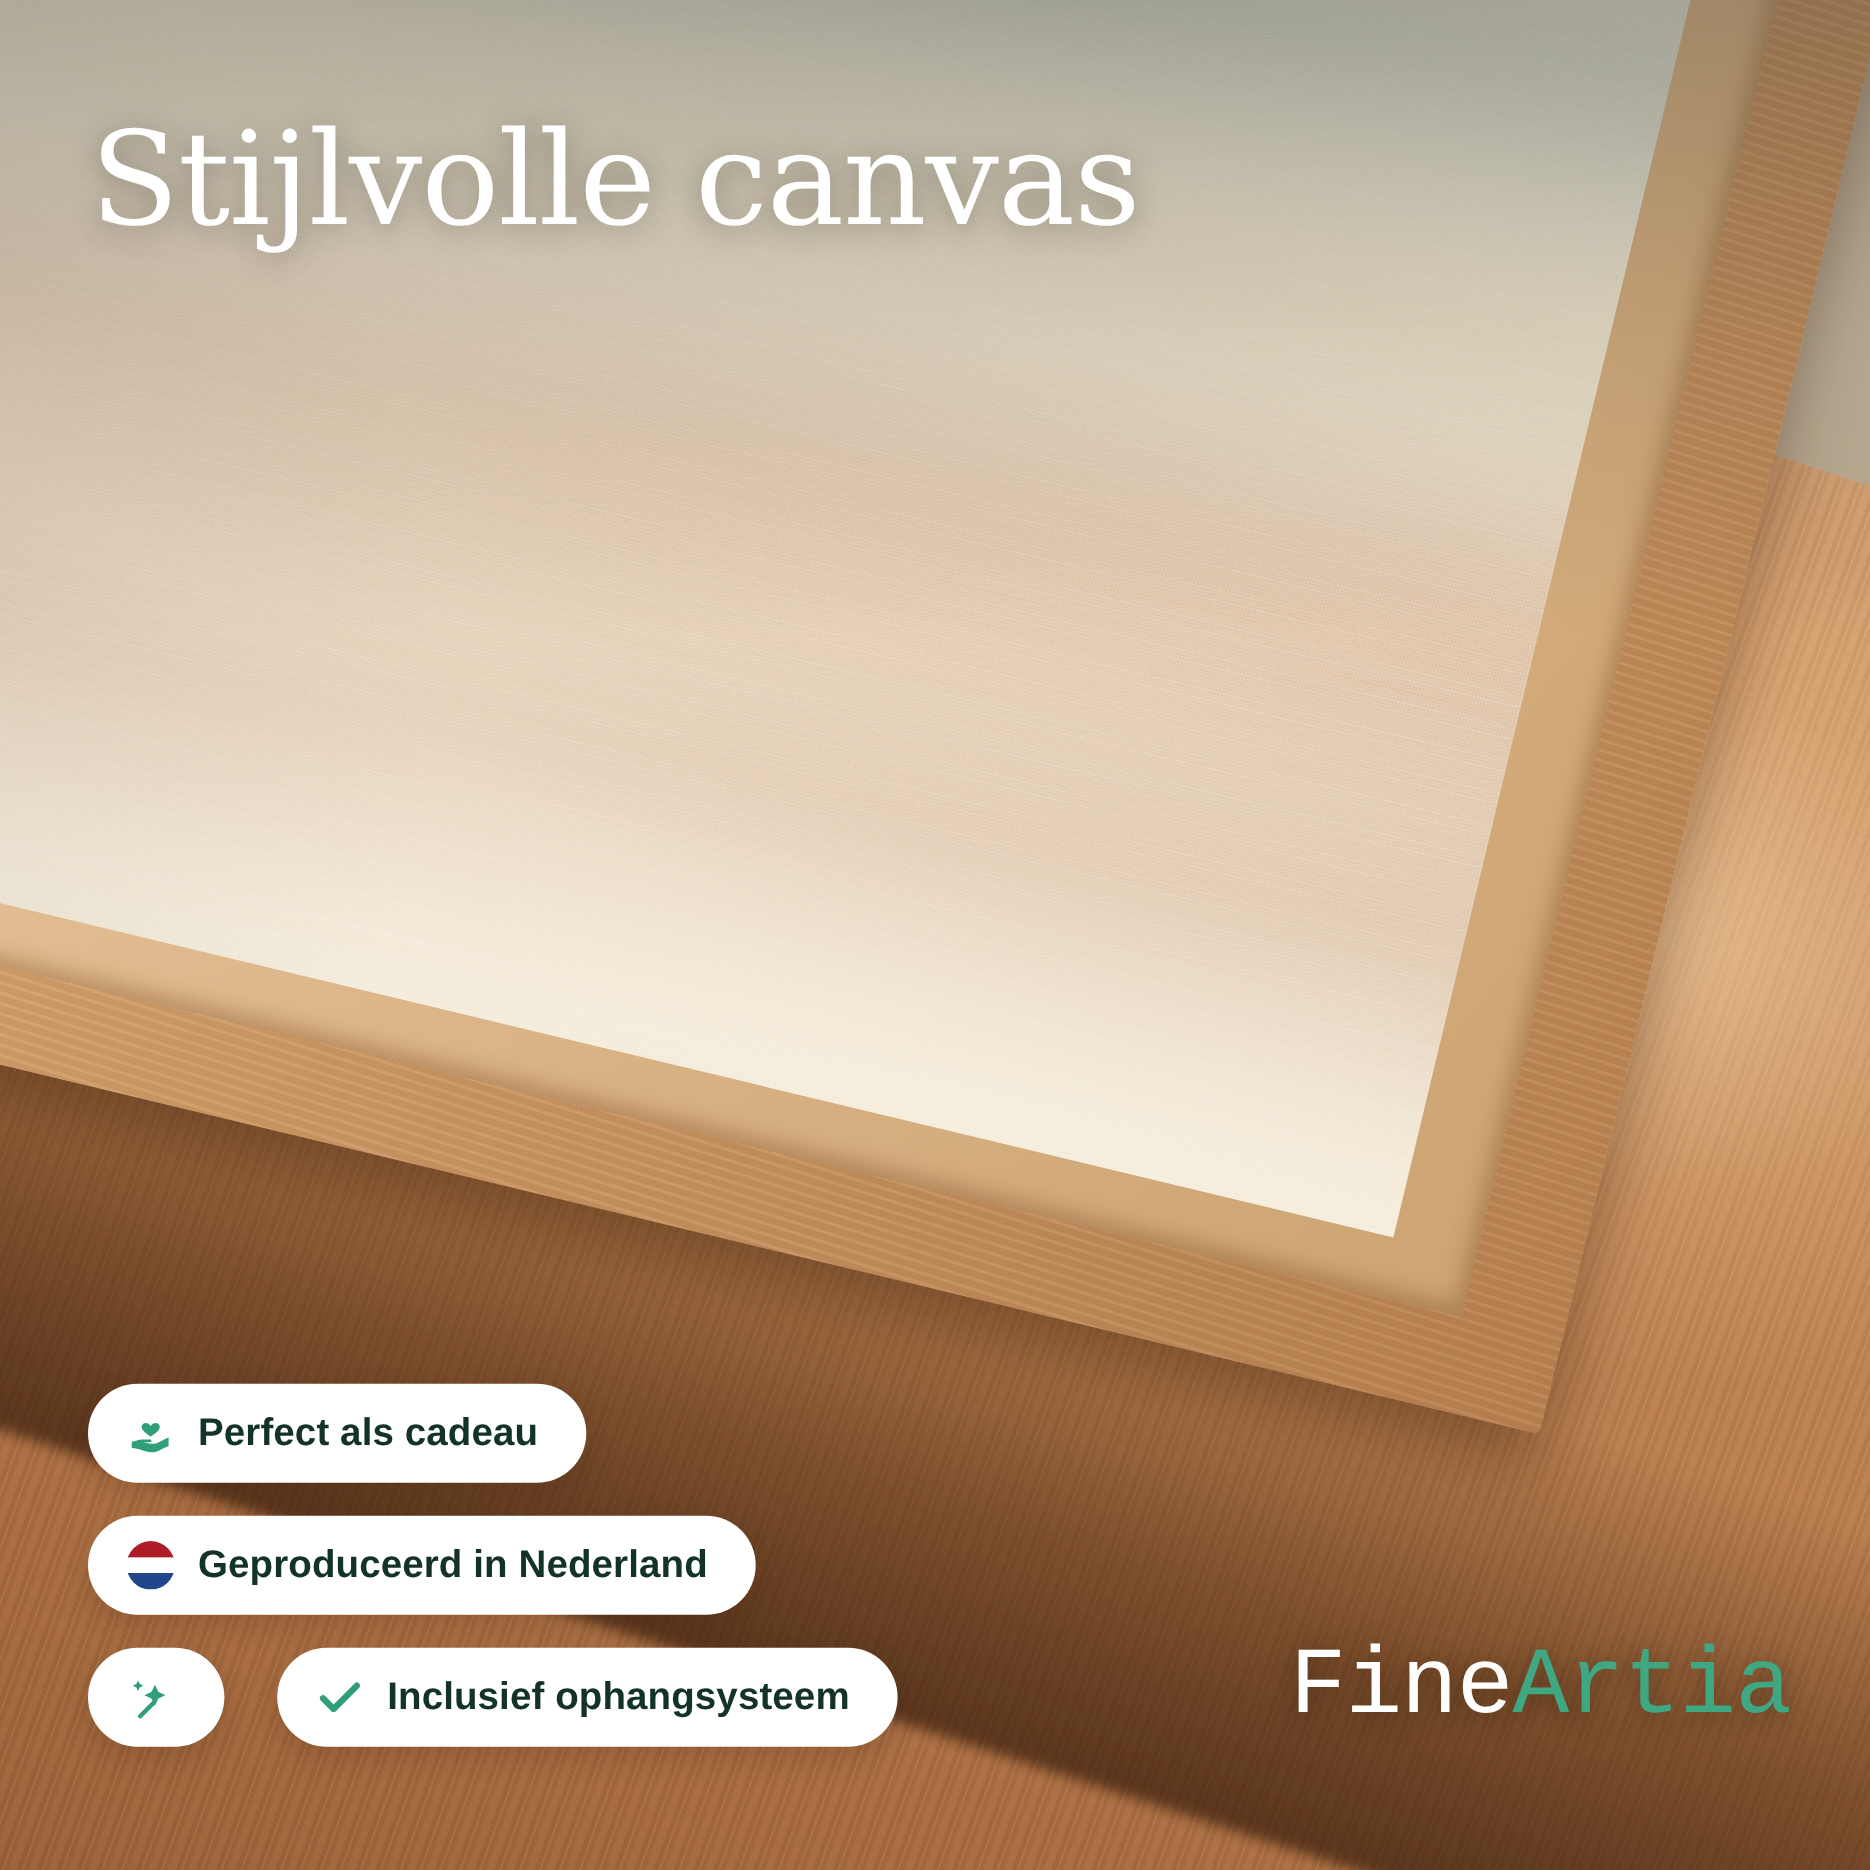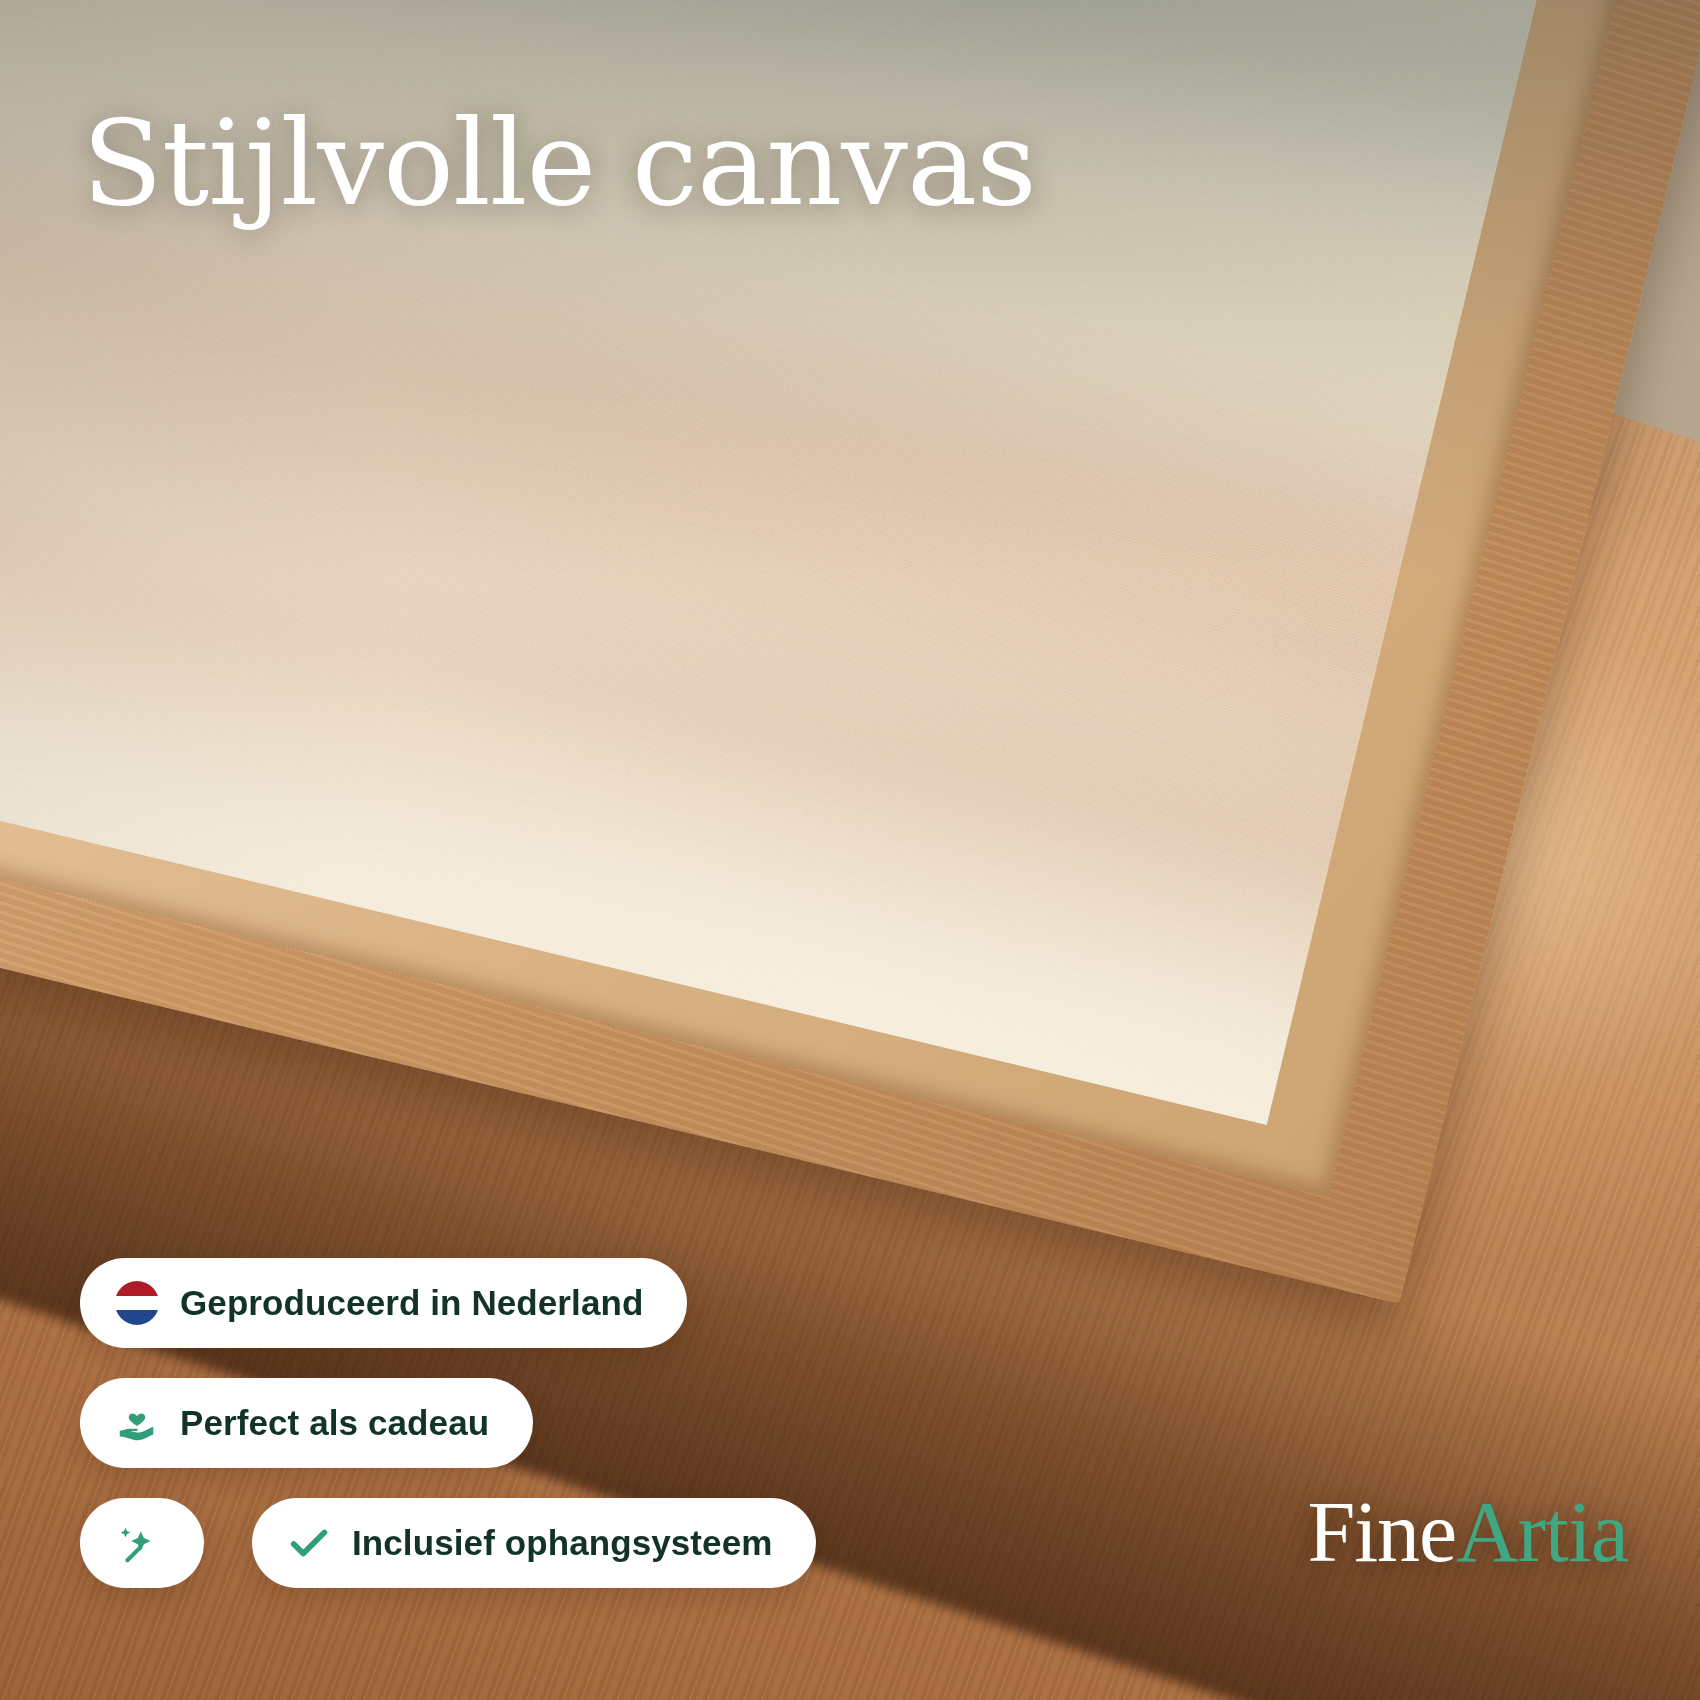--- a/index.html
+++ b/index.html
@@ -214,21 +214,21 @@
     box-shadow: inset 0 0 0 1px rgba(0,0,0,0.06);
   }
   .flag i { display:block; height: 33.34%; }
 
   
   .logo {
     position: absolute;
     right: 72px;
     bottom: 118px;
     color: #ffffff;
-    font-family: Liberation Serif, serif;
+    font-family: Liberation Mono, monospace;
     font-size: 86px;
     letter-spacing: -1px;
     text-shadow: 0 4px 22px rgba(40,25,10,0.5);
     white-space: nowrap;
     text-align: right;
   }
   .logo .accent { color: #3fa883; }
 </style>
 </head>
 <body>
@@ -258,39 +258,39 @@
 
   <div class="headline">
     <span>Stijlvolle canvas</span>
   </div>
 
   <div class="pills">
 
     <div class="pill-row">
       <div class="pill">
         <span class="pill-icon">
+          <svg width="46" height="46" viewBox="0 0 48 48" aria-hidden="true">
+            <path d="M24 17c-2.2-4.3-8.6-3.6-8.6 1.1 0 3.4 4.6 6.4 8.6 9 4-2.6 8.6-5.6 8.6-9C32.6 13.4 26.2 12.7 24 17z" fill="#2f9e79"></path>
+            <path d="M6 32c4 0 6-2 10-2h7.5c1.6 0 1.6 2.4 0 2.4H17c3 .6 6 1.6 9 1.6 5 0 9-4 15-6v8c-6 2-10 6-16 6-7 0-12-4-19-4v-6z" fill="#2f9e79"></path>
+          </svg>
+        </span>
+        <span class="pill-label">Perfect als cadeau</span>
+      </div>
+    </div>
+
+    <div class="pill-row">
+      <div class="pill">
+        <span class="pill-icon">
           <span class="flag">
             <i style="background:#ae1c28"></i>
             <i style="background:#ffffff"></i>
             <i style="background:#21468b"></i>
           </span>
         </span>
         <span class="pill-label">Geproduceerd in Nederland</span>
-      </div>
-    </div>
-
-    <div class="pill-row">
-      <div class="pill">
-        <span class="pill-icon">
-          <svg width="46" height="46" viewBox="0 0 48 48" aria-hidden="true">
-            <path d="M24 17c-2.2-4.3-8.6-3.6-8.6 1.1 0 3.4 4.6 6.4 8.6 9 4-2.6 8.6-5.6 8.6-9C32.6 13.4 26.2 12.7 24 17z" fill="#2f9e79"></path>
-            <path d="M6 32c4 0 6-2 10-2h7.5c1.6 0 1.6 2.4 0 2.4H17c3 .6 6 1.6 9 1.6 5 0 9-4 15-6v8c-6 2-10 6-16 6-7 0-12-4-19-4v-6z" fill="#2f9e79"></path>
-          </svg>
-        </span>
-        <span class="pill-label">Perfect als cadeau</span>
       </div>
     </div>
 
     <div class="pill-row">
       <div class="pill">
         <span class="pill-icon">
           <svg width="46" height="46" viewBox="0 0 48 48" aria-hidden="true">
             <path d="M28 12l3.2 6.8L38 22l-6.8 3.2L28 32l-3.2-6.8L18 22l6.8-3.2z" fill="#2f9e79"></path>
             <path d="M12 8l1.6 3.4L17 13l-3.4 1.6L12 18l-1.6-3.4L7 13l3.4-1.6z" fill="#2f9e79"></path>
             <path d="M12.5 40.5l14-14 3 3-14 14a2.1 2.1 0 0 1-3 0 2.1 2.1 0 0 1 0-3z" fill="#2f9e79"></path>

